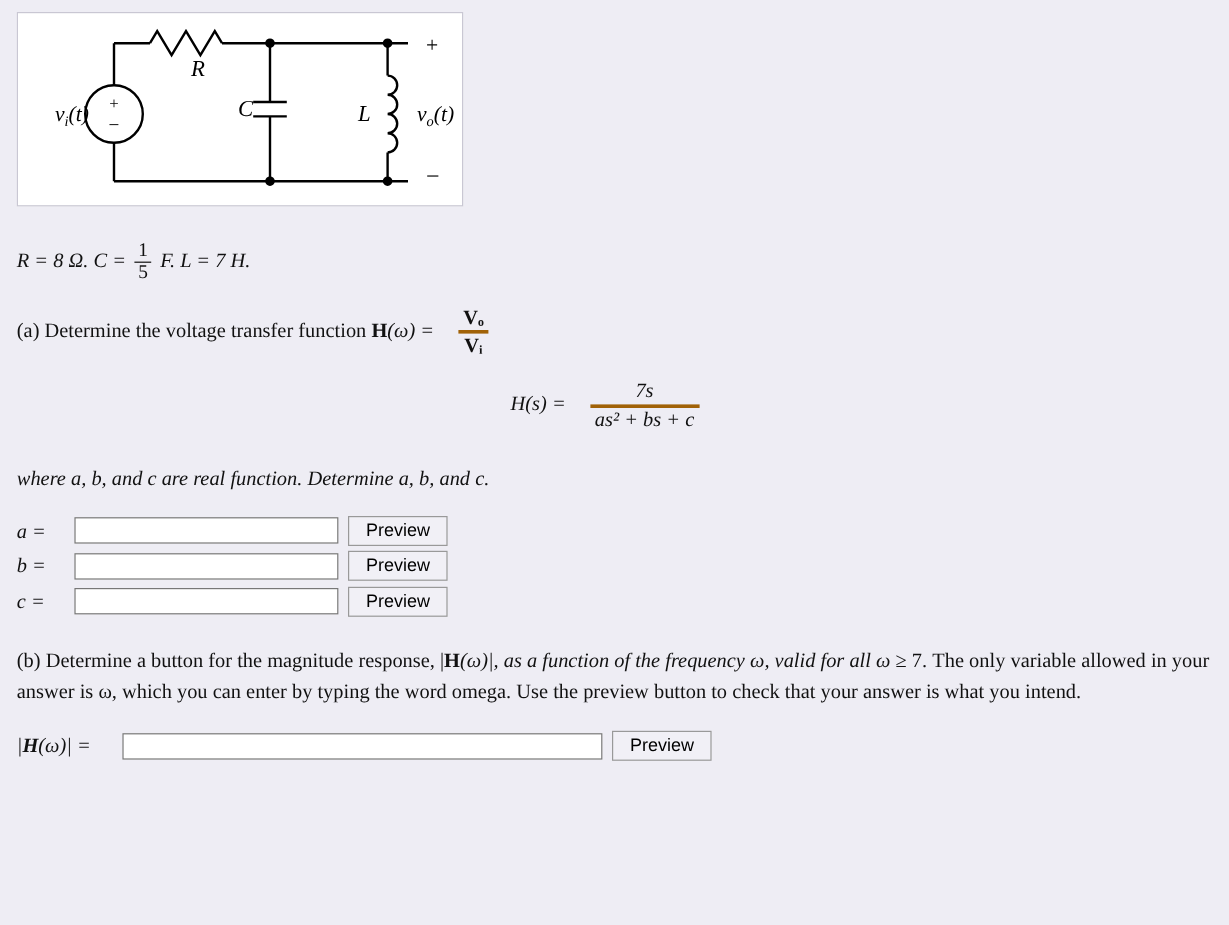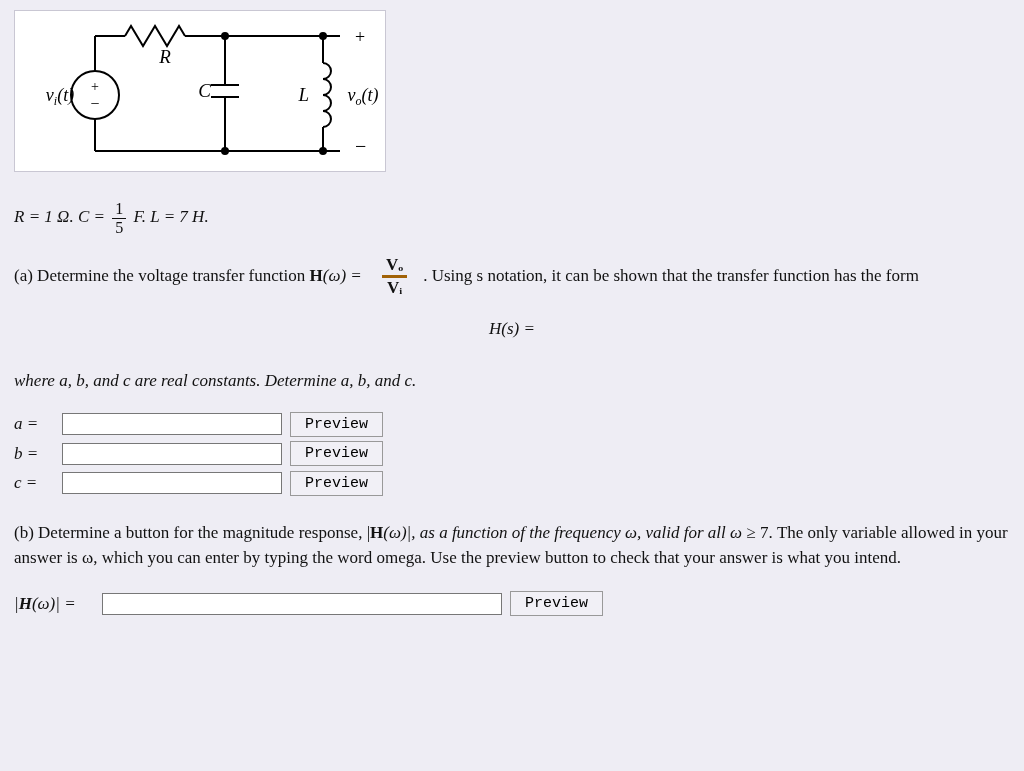--- a/index.html
+++ b/index.html
@@ -67,21 +67,21 @@
     padding: 1px 3px;
     box-sizing: border-box;
   }
   .answer-input.wide {
     width: 400px;
   }
   .preview-btn {
     background: #f1f0f6;
     border: 1px solid #999;
     padding: 3px 14px;
-    font-family: Liberation Mono, monospace;
+    font-family: Liberation Sans, sans-serif;
     font-size: 15px;
     cursor: pointer;
   }
   .center-eq {
     text-align: center;
     margin: 14px 0 26px 0;
     font-style: italic;
   }
   .ge { font-family: 'Times New Roman', serif; }
   .noit { font-style: normal; }
@@ -133,43 +133,47 @@
     <text x="196" y="86" font-size="19" font-style="italic" font-family="Georgia" fill="#000" text-anchor="end">C</text>
     <text x="294" y="90" font-size="19" font-style="italic" font-family="Georgia" fill="#000" text-anchor="end">L</text>
     <text x="45" y="90" font-size="18" font-style="italic" font-family="Georgia" fill="#000" text-anchor="middle">v<tspan font-size="12" dy="4">i</tspan><tspan dy="-4">(t)</tspan></text>
     <text x="348" y="90" font-size="18" font-style="italic" font-family="Georgia" fill="#000" text-anchor="middle">v<tspan font-size="12" dy="4">o</tspan><tspan dy="-4">(t)</tspan></text>
     <text x="340" y="32" font-size="18" font-family="Georgia" fill="#000">+</text>
     <text x="340" y="142" font-size="20" font-family="Georgia" fill="#000">−</text>
   </svg>
 </div>
 
 <div class="eq-row">
-  <span class="ital">R = 1 Ω. C = </span>
+  <span class="ital">R = 8 Ω. C = </span>
   <span class="frac">
     <span class="top">1</span>
     <span class="bot">5</span>
   </span>
   <span class="ital"> F. L = 7 H.</span>
 </div>
 
 <div class="eq-row">
   <span>(a) Determine the voltage transfer function </span>
   <span class="bold">H</span><span class="ital">(ω) = </span>
   <span class="bfrac">
     <span class="top bold">Vₒ</span>
     <span class="bot bold">Vᵢ</span>
-  </span><span>. Using s notation, it can be shown that the transfer function has the form</span>
+  </span>
 </div>
 
 <div class="center-eq">
   <span>H(s) = </span>
-</div>
-
-<div class="eq-row">
-  <span class="ital">where a, b, and c are real constants. Determine a, b, and c.</span>
+  <span class="bfrac">
+    <span class="top noit"><span class="ital">7s</span></span>
+    <span class="bot noit"><span class="ital">as² + bs + c</span></span>
+  </span>
+</div>
+
+<div class="eq-row">
+  <span class="ital">where a, b, and c are real function. Determine a, b, and c.</span>
 </div>
 
 <div style="margin:18px 0 24px 0;">
   <div class="answer-row">
     <span class="answer-label">a =</span>
     <input class="answer-input" type="text" style="">
     <button class="preview-btn">Preview</button>
   </div>
   <div class="answer-row">
     <span class="answer-label">b =</span>

